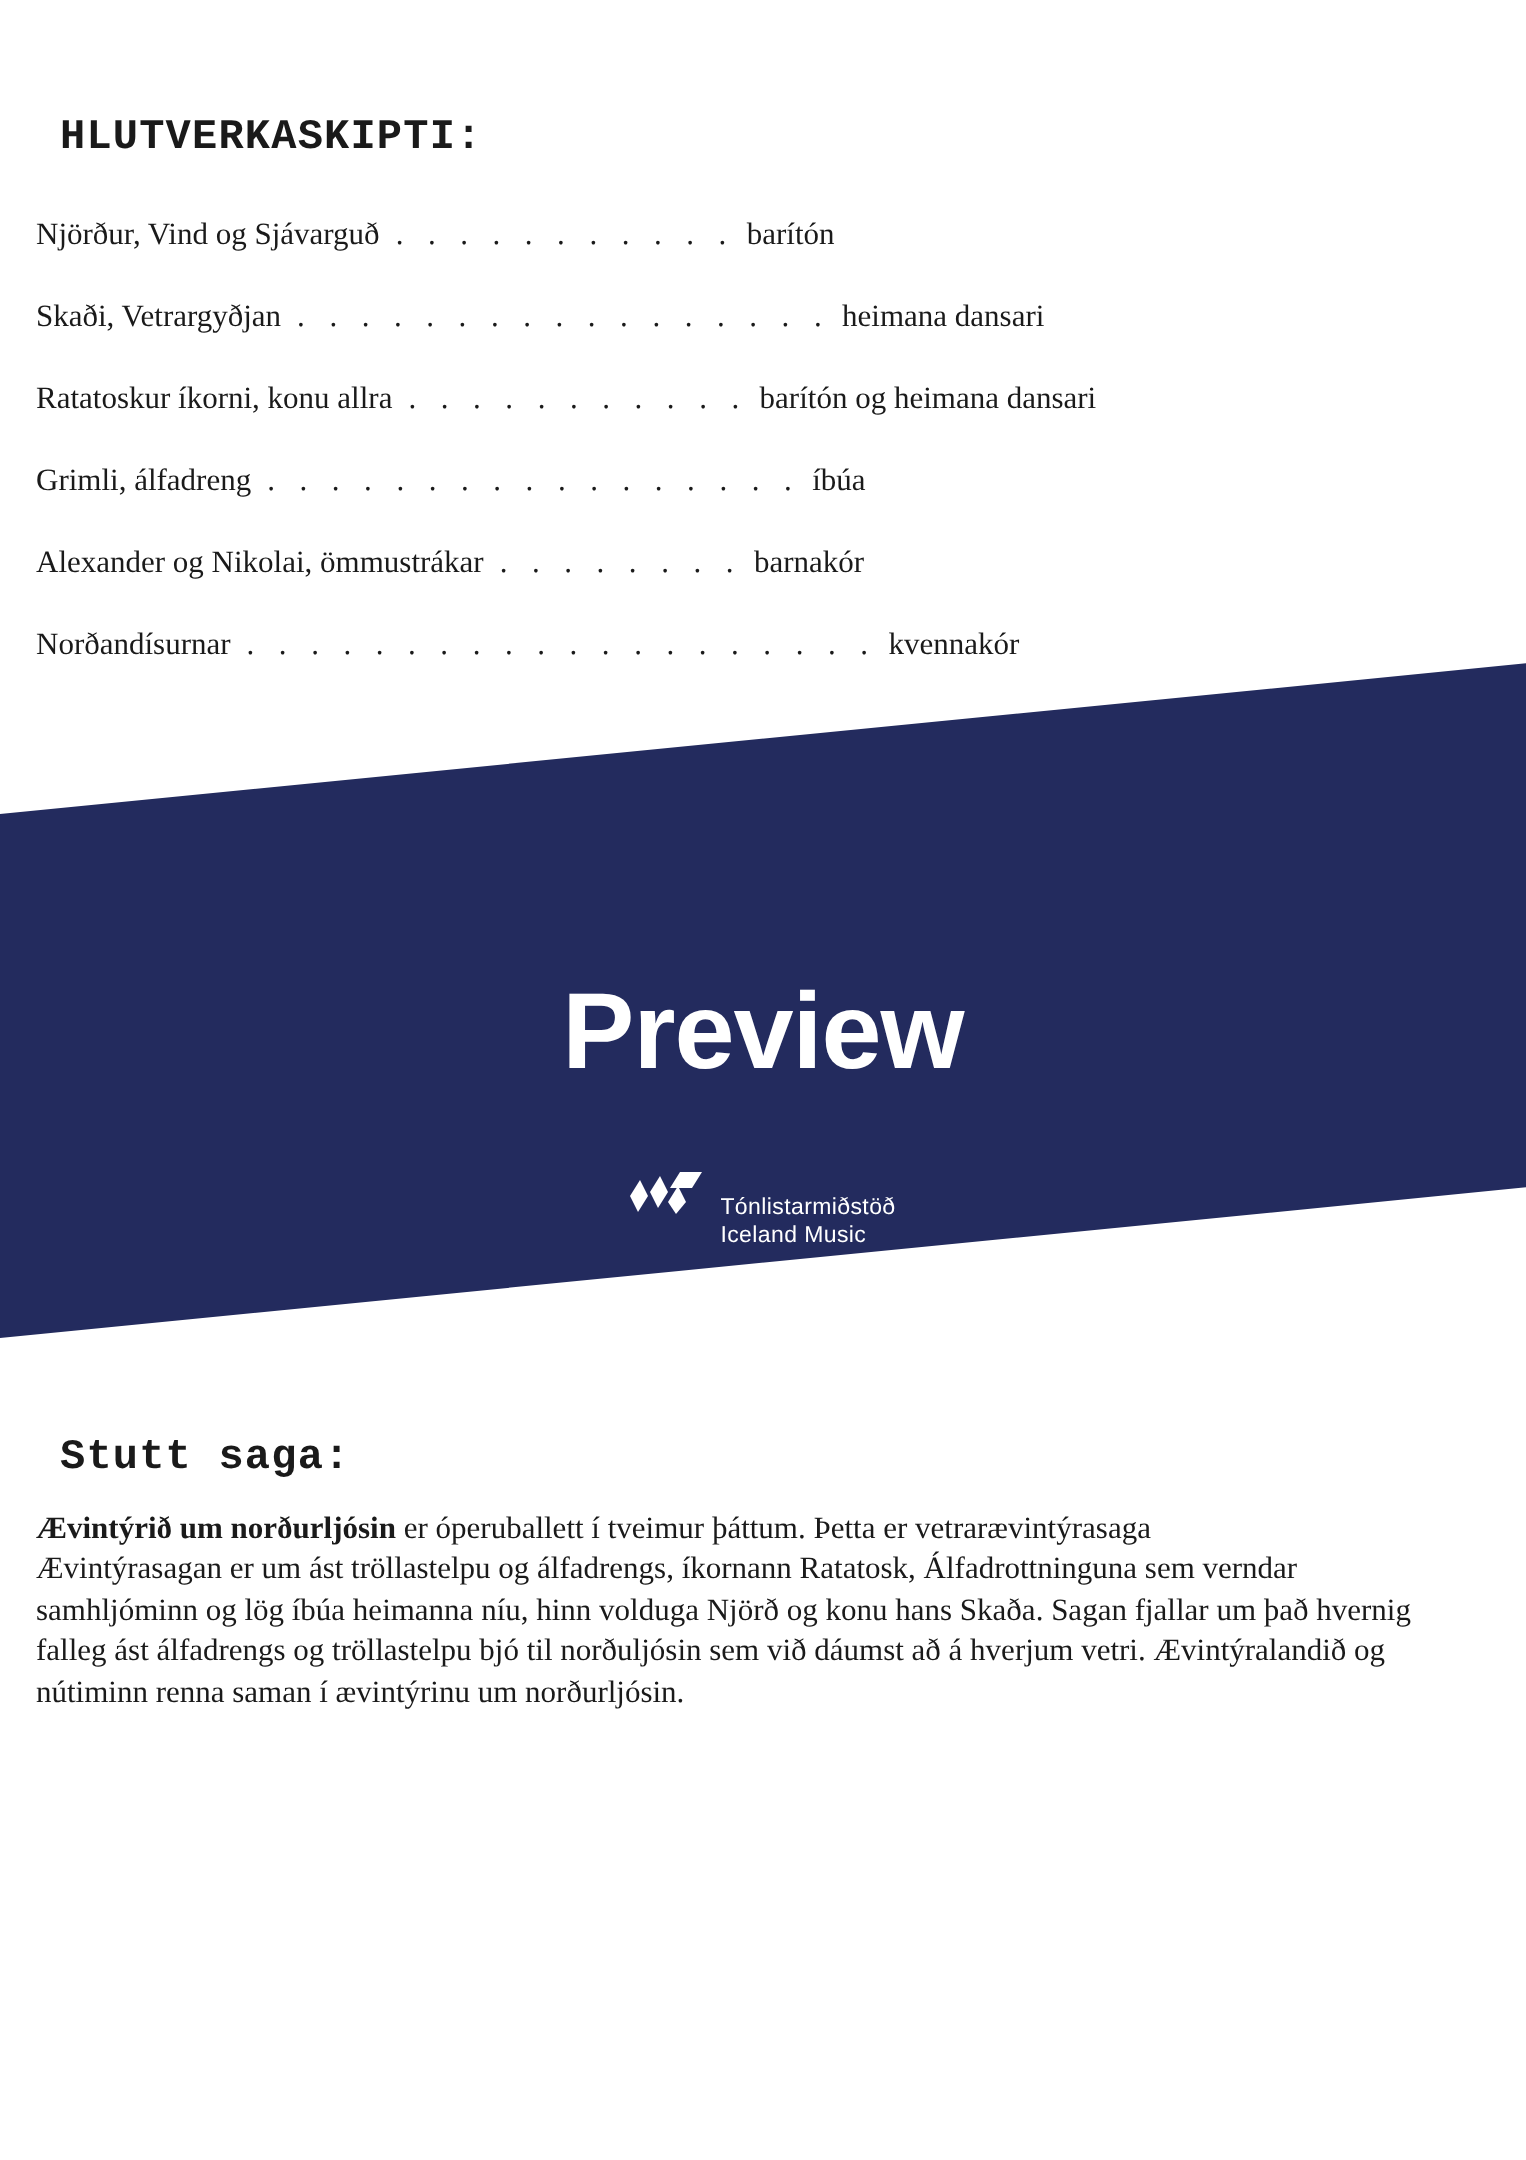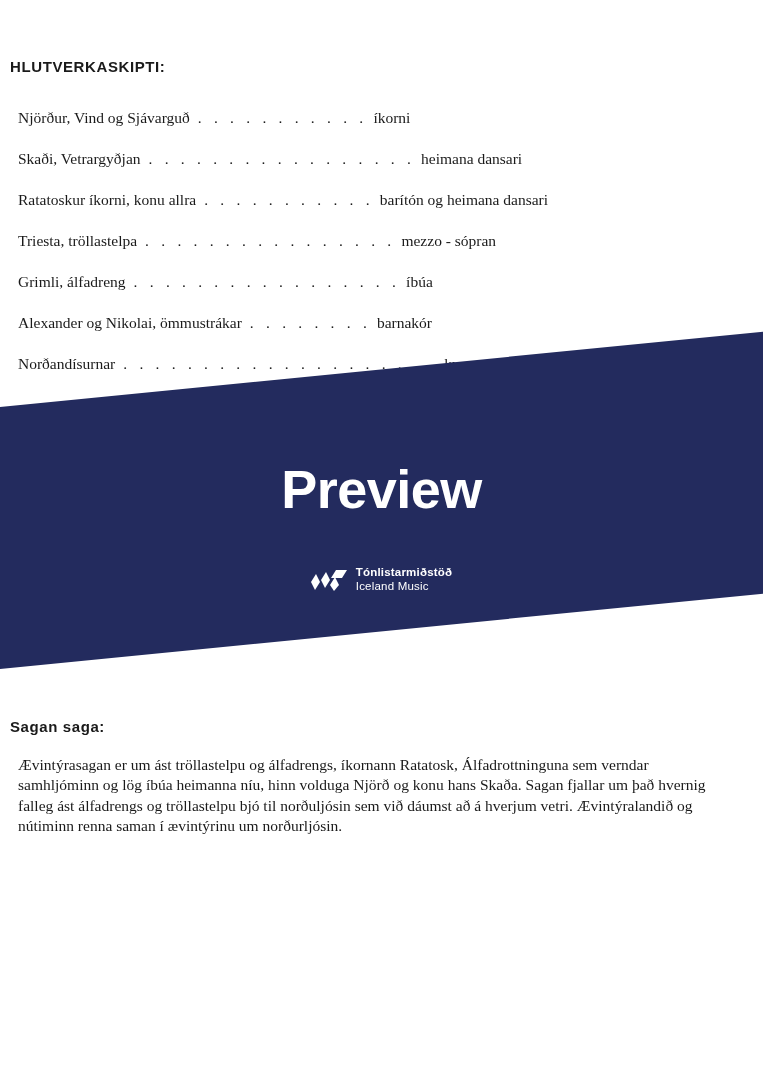--- a/index.html
+++ b/index.html
@@ -16,24 +16,24 @@
     overflow: hidden;
   }
 
   .page {
     position: absolute;
     inset: 0;
   }
 
   .section-heading {
     position: absolute;
-    left: 10px;
-    font-family: Liberation Sans, sans-serif;
+    left: 30px;
+    font-family: Liberation Mono, monospace;
     font-weight: bold;
-    font-size: 15px;
+    font-size: 21px;
     letter-spacing: 0.6px;
   }
 
   #cast-heading { top: 58px; }
 
   .cast-list {
     position: absolute;
     left: 18px;
     top: 110px;
     width: 700px;
@@ -72,21 +72,21 @@
     top: 330px;
     width: 790px;
     height: 370px;
     background: #232b5e;
     clip-path: polygon(0 78px, 790px 0px, 790px 262px, 0 340px);
     z-index: 5;
   }
 
   .preview-text {
     position: absolute;
-    top: 458px;
+    top: 485px;
     left: 0;
     width: 763px;
     text-align: center;
     color: #ffffff;
     font-family: "Liberation Sans", sans-serif;
     font-weight: bold;
     font-size: 54px;
     letter-spacing: -0.5px;
     z-index: 6;
   }
@@ -110,21 +110,21 @@
   }
 
   .logo-text {
     color: #ffffff;
     font-family: "Liberation Sans", sans-serif;
     line-height: 1.18;
     font-size: 11.5px;
     letter-spacing: 0.2px;
   }
 
-  .logo-text .l1 { display: block; font-weight: bold; }
+  .logo-text .l1 { display: block; font-weight: normal; margin-top: 32px; }
   .logo-text .l2 { display: block; font-weight: normal; }
 
   #story-heading { top: 718px; }
 
   .story-body {
     position: absolute;
     left: 18px;
     top: 755px;
     width: 712px;
     font-size: 15.5px;
@@ -143,36 +143,31 @@
 <body>
 
 <div class="page">
 
   <div class="section-heading" id="cast-heading">HLUTVERKASKIPTI:</div>
 
   <div class="cast-list">
     <div class="cast-row">
       <span class="cast-role">Njörður, Vind og Sjávarguð</span>
       <span class="cast-dots">. . . . . . . . . . .</span>
-      <span class="cast-voice">íkorni</span>
+      <span class="cast-voice">barítón</span>
     </div>
     <div class="cast-row">
       <span class="cast-role">Skaði, Vetrargyðjan</span>
       <span class="cast-dots">. . . . . . . . . . . . . . . . .</span>
       <span class="cast-voice">heimana dansari</span>
     </div>
     <div class="cast-row">
       <span class="cast-role">Ratatoskur íkorni, konu allra</span>
       <span class="cast-dots">. . . . . . . . . . .</span>
       <span class="cast-voice">barítón og heimana dansari</span>
-    </div>
-    <div class="cast-row">
-      <span class="cast-role">Triesta, tröllastelpa</span>
-      <span class="cast-dots">. . . . . . . . . . . . . . . .</span>
-      <span class="cast-voice">mezzo - sópran</span>
     </div>
     <div class="cast-row">
       <span class="cast-role">Grimli, álfadreng</span>
       <span class="cast-dots">. . . . . . . . . . . . . . . . .</span>
       <span class="cast-voice">íbúa</span>
     </div>
     <div class="cast-row">
       <span class="cast-role">Alexander og Nikolai, ömmustrákar</span>
       <span class="cast-dots">. . . . . . . .</span>
       <span class="cast-voice">barnakór</span>
@@ -196,19 +191,22 @@
         <polygon points="20,9 25,1 36,1 31,9" fill="#ffffff"></polygon>
         <polygon points="19,16 24,8 28,16 23,22" fill="#ffffff"></polygon>
       </svg>
     </span>
     <span class="logo-text">
       <span class="l1">Tónlistarmiðstöð</span>
       <span class="l2">Iceland Music</span>
     </span>
   </div>
 
-  <div class="section-heading" id="story-heading">Sagan saga:</div>
+  <div class="section-heading" id="story-heading">Stutt saga:</div>
 
   <div class="story-body">
+    <p>
+      <span class="story-title">Ævintýrið um norðurljósin</span><span> er óperuballett í tveimur þáttum. Þetta er vetrarævintýrasaga</span>
+    </p>
     <p>Ævintýrasagan er um ást tröllastelpu og álfadrengs, íkornann Ratatosk, Álfadrottninguna sem verndar samhljóminn og lög íbúa heimanna níu, hinn volduga Njörð og konu hans Skaða. Sagan fjallar um það hvernig falleg ást álfadrengs og tröllastelpu bjó til norðuljósin sem við dáumst að á hverjum vetri. Ævintýralandið og nútiminn renna saman í ævintýrinu um norðurljósin.</p>
   </div>
 
 </div>
 
 </body></html>

